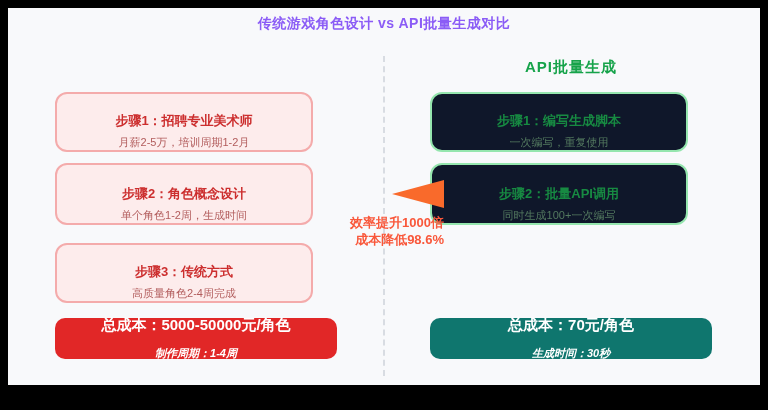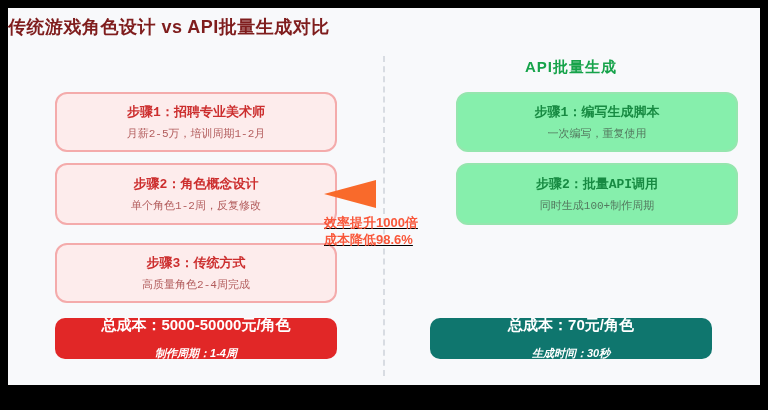--- a/index.html
+++ b/index.html
@@ -7,61 +7,61 @@
   body { font-family:"Liberation Sans","DejaVu Sans",sans-serif; }
   .frame {
     position:relative; width:768px; height:410px; background:#000; overflow:hidden;
   }
   .canvas {
     position:absolute; left:8px; top:8px; width:752px; height:377px;
     background:#f8f9fb;
   }
   .title {
     position:absolute; top:7px; left:0; width:100%;
-    font-size:18px; font-weight:bold; color:#7f1d1d;
+    text-align:center; font-size:14px; font-weight:bold; color:#8b5cf6;
     letter-spacing:0.5px;
   }
   .divider {
     position:absolute; left:375px; top:48px; height:320px; width:0;
     border-left:2px dashed #d8dce2;
   }
   .col-header {
     position:absolute; top:50px; width:282px; text-align:center;
     font-size:15px; font-weight:bold; letter-spacing:1px;
   }
   .col-header.left  { left:47px;  color:#e04343; }
   .col-header.right { left:422px; color:#16a34a; }
   .step {
-    position:absolute; width:282px;
-    display:flex; flex-direction:column; align-items:center; justify-content:center;
-    gap:5px; border-radius:12px; text-align:center;font-family:Liberation Mono, monospace;
+    position:absolute; width:258px;
+    display:flex; flex-direction:column; align-items:center; justify-content:flex-end;
+    gap:5px; border-radius:12px; text-align:center;
   }
   .step.pink  { left:47px;  background:#fdecec; border:2px solid #f4abab; }
-  .step.green { left:422px; background:#86efac; border:2px solid #95e6ae;margin-left:26px; }
+  .step.green { left:422px; background:#0f172a; border:2px solid #95e6ae; }
   .row1 { top:84px;  height:60px; }
   .row2 { top:155px; height:62px; }
   .row3 { top:235px; height:60px; }
   .step-title { font-size:13px; font-weight:bold; }
   .pink  .step-title { color:#cc2e2e; }
   .green .step-title { color:#178a42; }
   .step-sub { font-size:11px; }
   .pink  .step-sub { color:#b25c5c; }
   .green .step-sub { color:#53795f; }
   .total {
     position:absolute; top:310px; width:282px; height:41px;
     display:flex; flex-direction:column; align-items:center; justify-content:center;
     gap:11px; border-radius:10px; color:#ffffff; text-align:center;
   }
   .total.red   { left:47px;  background:#e12727; }
   .total.green { left:422px; background:#0f766e; }
   .total-line1 { font-size:15px; font-weight:bold; }
   .total-line2 { font-size:11px; font-weight:bold;font-style:italic; }
   .callout {
     position:absolute; left:316px; top:172px; width:120px;
-    display:flex; flex-direction:column; align-items:flex-start;text-decoration:underline;
+    display:flex; flex-direction:column; align-items:flex-end;
   }
   .arrow-left {
     width:0; height:0;
     border-top:14px solid transparent;
     border-bottom:14px solid transparent;
     border-right:52px solid #f96a2b;
     margin-bottom:6px;
   }
   .callout-text {
     font-size:13px; font-weight:bold; color:#f9573a;
@@ -79,38 +79,38 @@
     <div class="divider"></div>
 
     <div class="col-header right">API批量生成</div>
 
     <div class="step pink row1">
       <div class="step-title">步骤1：招聘专业美术师</div>
       <div class="step-sub">月薪2-5万，培训周期1-2月</div>
     </div>
     <div class="step pink row2">
       <div class="step-title">步骤2：角色概念设计</div>
-      <div class="step-sub">单个角色1-2周，反复修改</div>
+      <div class="step-sub">单个角色1-2周，生成时间</div>
     </div>
     <div class="step pink row3">
       <div class="step-title">步骤3：传统方式</div>
       <div class="step-sub">高质量角色2-4周完成</div>
     </div>
     <div class="total red">
       <div class="total-line1">总成本：5000-50000元/角色</div>
       <div class="total-line2">制作周期：1-4周</div>
     </div>
 
     <div class="step green row1">
       <div class="step-title">步骤1：编写生成脚本</div>
       <div class="step-sub">一次编写，重复使用</div>
     </div>
     <div class="step green row2">
       <div class="step-title">步骤2：批量API调用</div>
-      <div class="step-sub">同时生成100+制作周期</div>
+      <div class="step-sub">同时生成100+一次编写</div>
     </div>
     <div class="total green">
       <div class="total-line1">总成本：70元/角色</div>
       <div class="total-line2">生成时间：30秒</div>
     </div>
 
     <div class="callout">
       <div class="arrow-left"></div>
       <div class="callout-text">效率提升1000倍</div>
       <div class="callout-text">成本降低98.6%</div>

